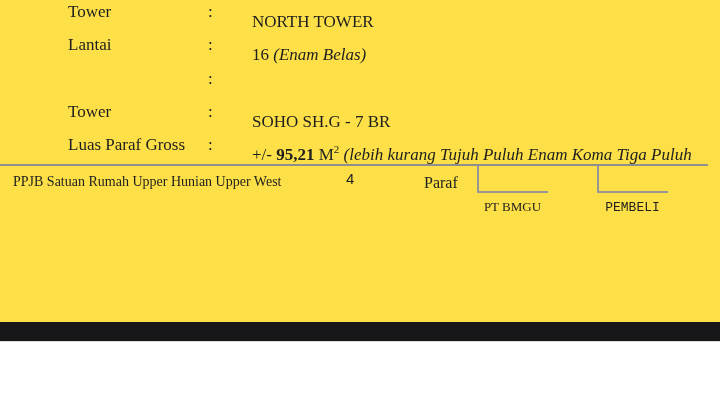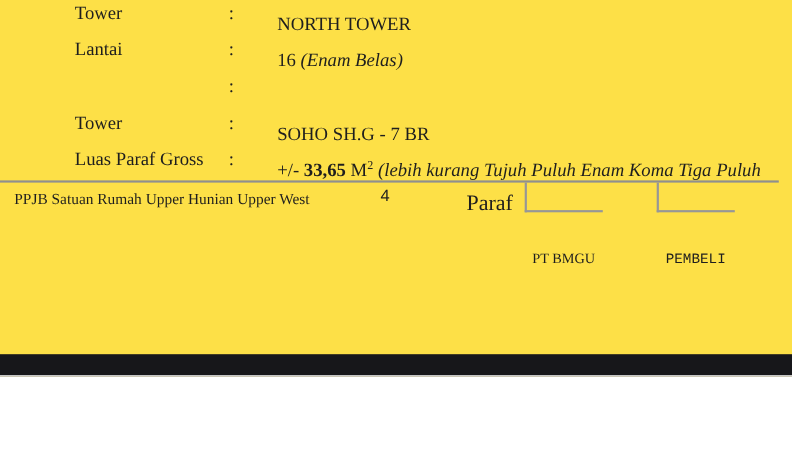--- a/index.html
+++ b/index.html
@@ -52,39 +52,38 @@
   }
   .page-number {
     position: absolute;
     left: 346px; top: 170px;
     font-family: "Liberation Sans", sans-serif;
     font-size: 15px;
   }
   .paraf-label {
     position: absolute;
     left: 424px; top: 174px;
-    font-size: 20px;
+    font-size: 16px;
   }
   .paraf-box {
     position: absolute;
     top: 166px;
     width: 71px; height: 27px;
     border-left: 2px solid #979797;
     border-bottom: 2px solid #979797;
     background: transparent;
   }
   .paraf-box-1 { left: 477px; }
   .paraf-box-2 { left: 597px; }
   .sig-label {
     position: absolute;
     width: 71px;
     text-align: center;
     font-size: 13px;
     white-space: nowrap;
-    margin-top: 28px;
   }
   .sig-1 { left: 477px; top: 199px; }
   .sig-2 { left: 597px; top: 200px; font-family: Liberation Mono, monospace; }
   .black-bar {
     position: absolute;
     left: 0; top: 322px;
     width: 720px; height: 21px;
     background: #17171a;
     border-bottom: 2px solid #d9d9d9;
   }
@@ -112,21 +111,21 @@
 
   <div class="detail-row row-3">
     <span class="lbl">Tower</span>
     <span class="colon">:</span>
     <span class="val">SOHO SH.G - 7 BR</span>
   </div>
 
   <div class="detail-row row-4">
     <span class="lbl">Luas Paraf Gross</span>
     <span class="colon">:</span>
-    <span class="val"><span>+/- </span><span class="bd">33,65</span><span> M</span><span class="sup">2</span><span class="it"> (lebih kurang Tujuh Puluh Enam Koma Tiga Puluh</span></span>
+    <span class="val"><span>+/- </span><span class="bd">95,21</span><span> M</span><span class="sup">2</span><span class="it"> (lebih kurang Tujuh Puluh Enam Koma Tiga Puluh</span></span>
   </div>
 
   <div class="separator-line"></div>
 
   <div class="footer-title">PPJB Satuan Rumah Upper Hunian Upper West</div>
   <div class="page-number">4</div>
   <div class="paraf-label">Paraf</div>
 
   <div class="paraf-box paraf-box-1"></div>
   <div class="paraf-box paraf-box-2"></div>

